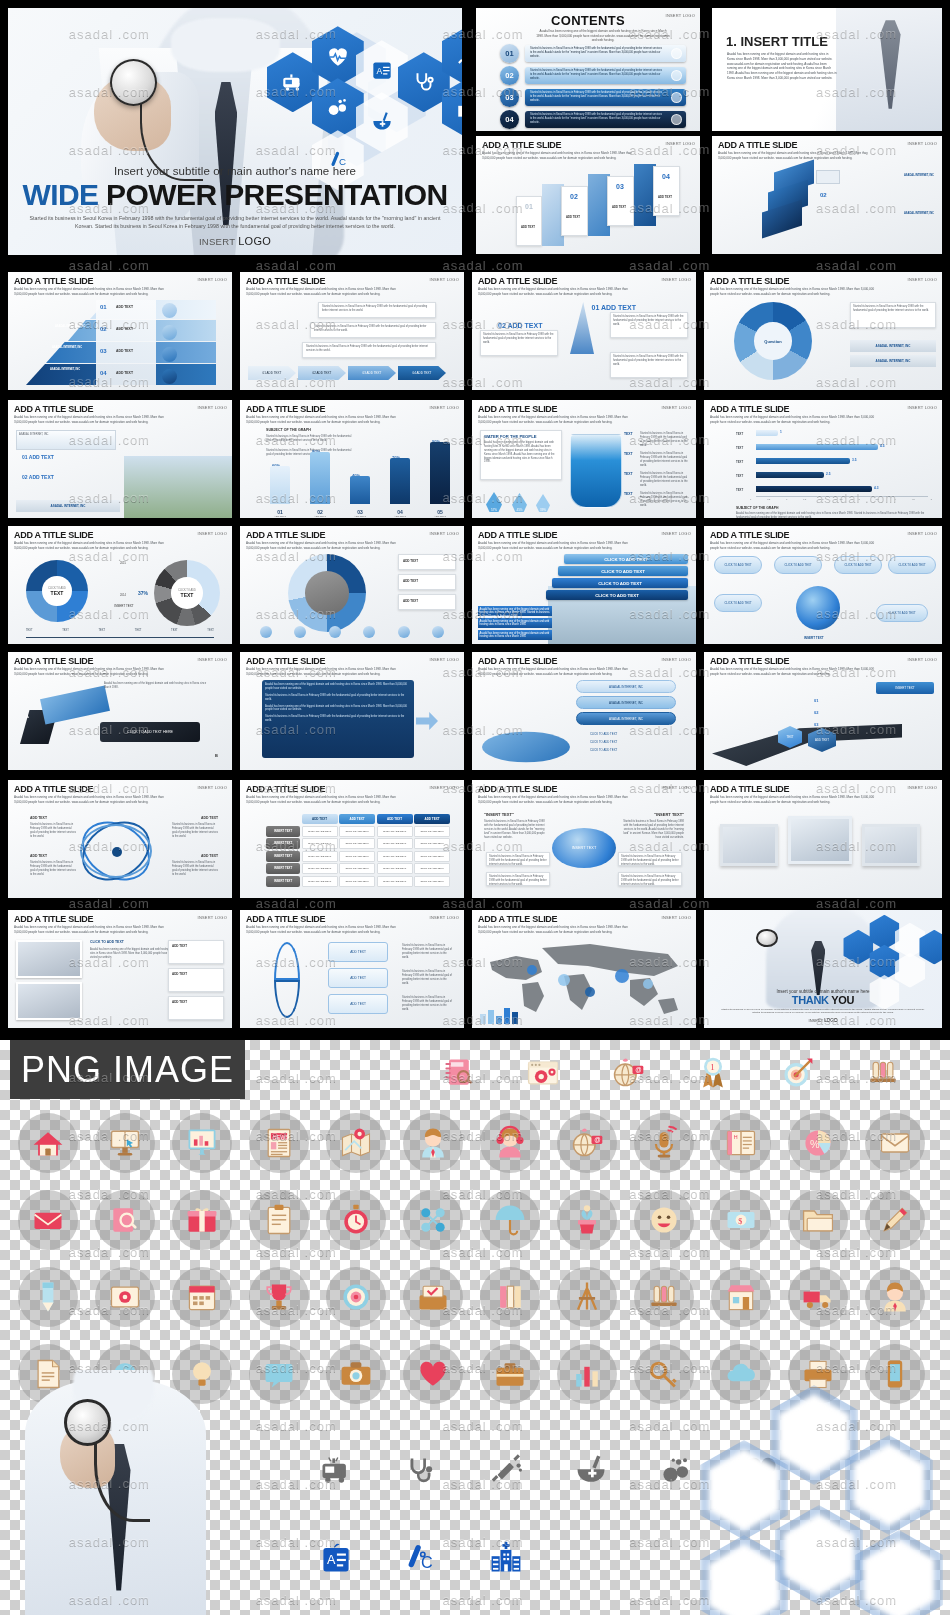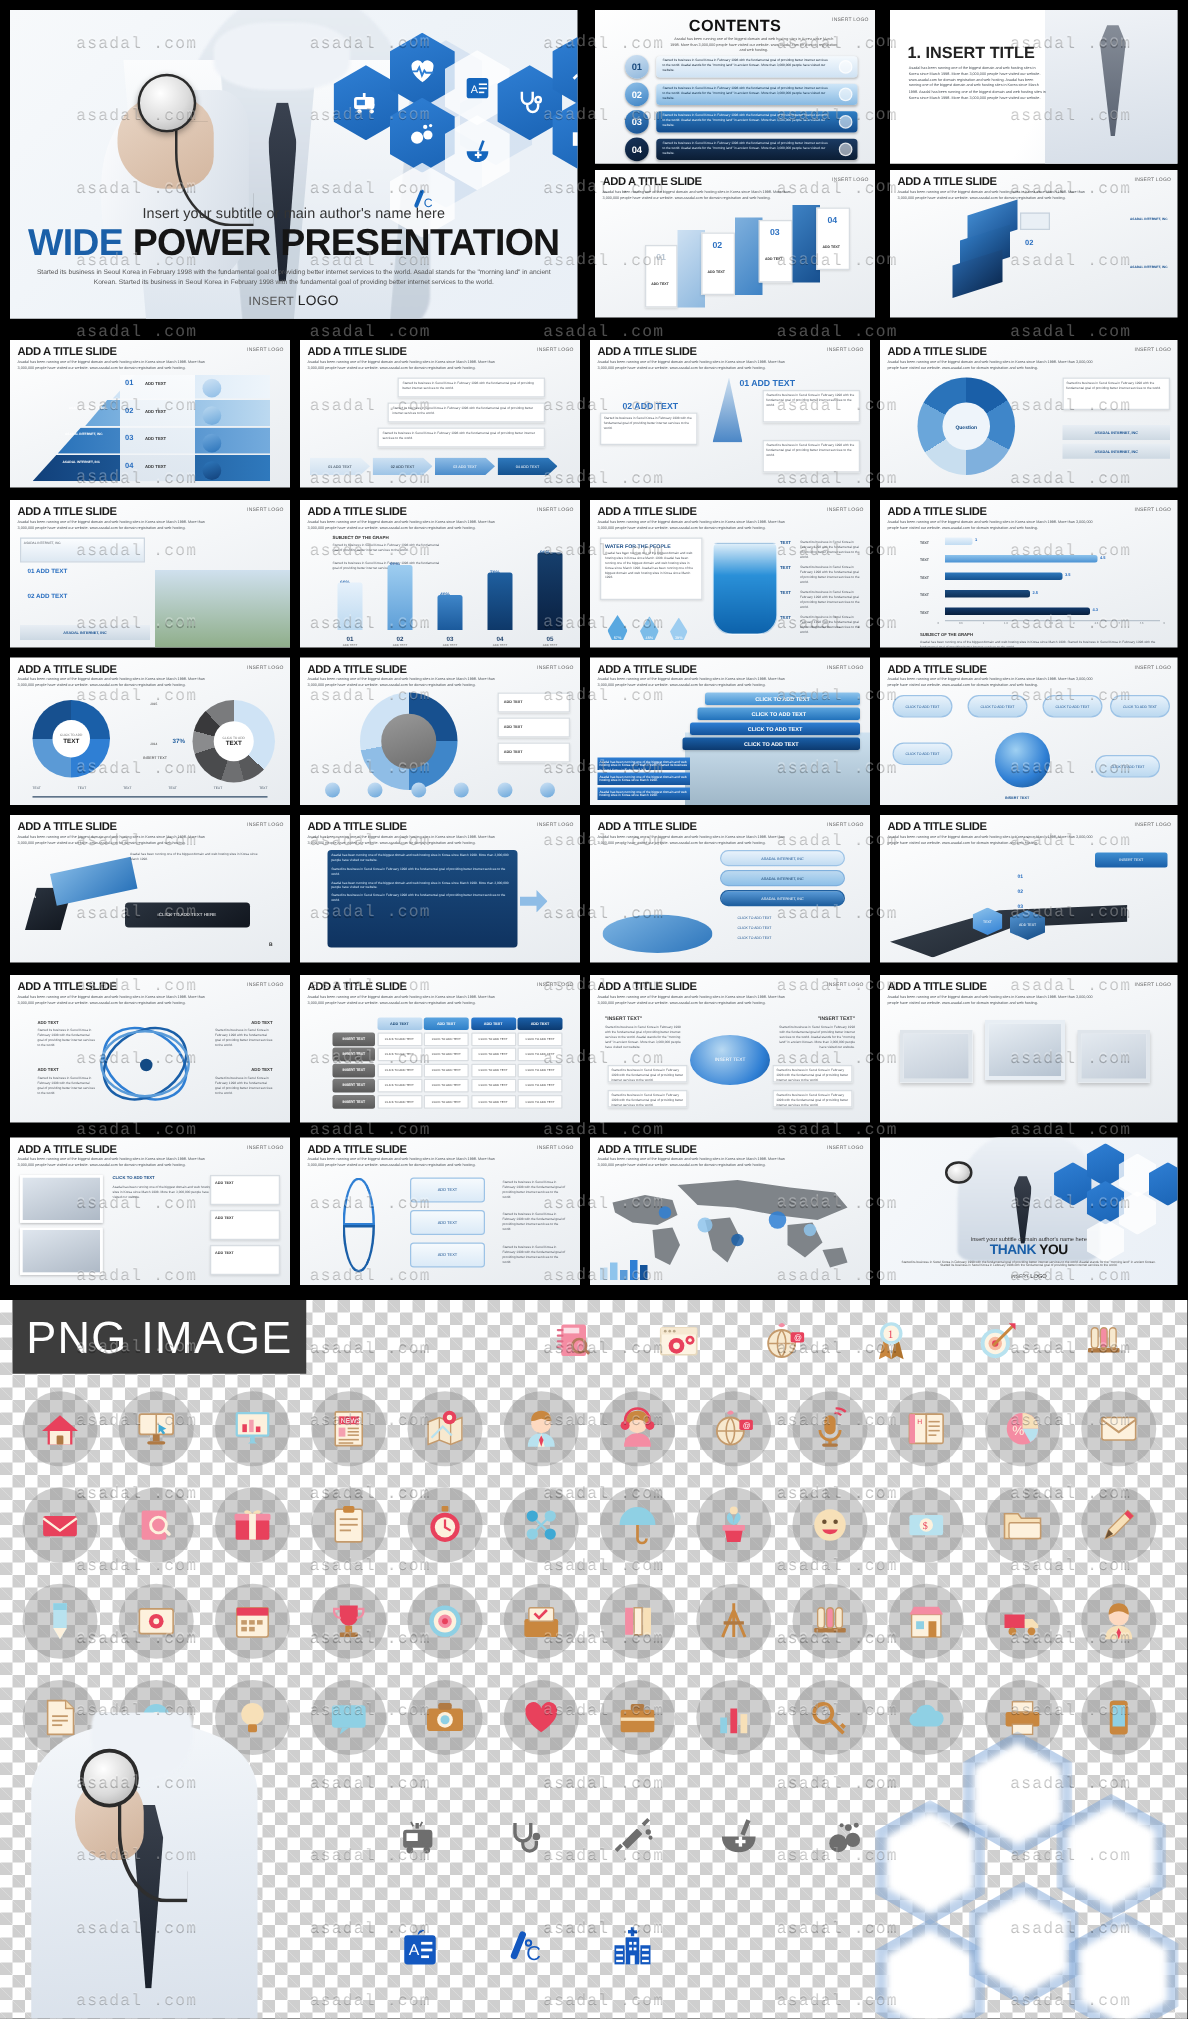--- a/index.html
+++ b/index.html
@@ -17,21 +17,21 @@
     pointer-events:none;
     z-index:40;
     background-image:
       repeating-linear-gradient(0deg, transparent 0 48px, transparent 48px 96px);
   }
   .wmrow {
     position:absolute; left:16px; right:0;
     display:flex; justify-content:space-around;
     font-size:13px; letter-spacing:1px;
     color:rgba(255,255,255,0.30);
-    font-family:Liberation Mono, monospace;
+    font-family:Liberation Sans, sans-serif;
     text-shadow:0 1px 0 rgba(0,0,0,.25);
   }
 
   
   .hero {
     position:absolute; left:8px; top:8px; width:454px; height:247px;
     background:linear-gradient(135deg,#f7f9fb 0%,#eef3f8 50%,#e9eff6 100%);
     overflow:hidden;
   }
   .hero .doctor {

